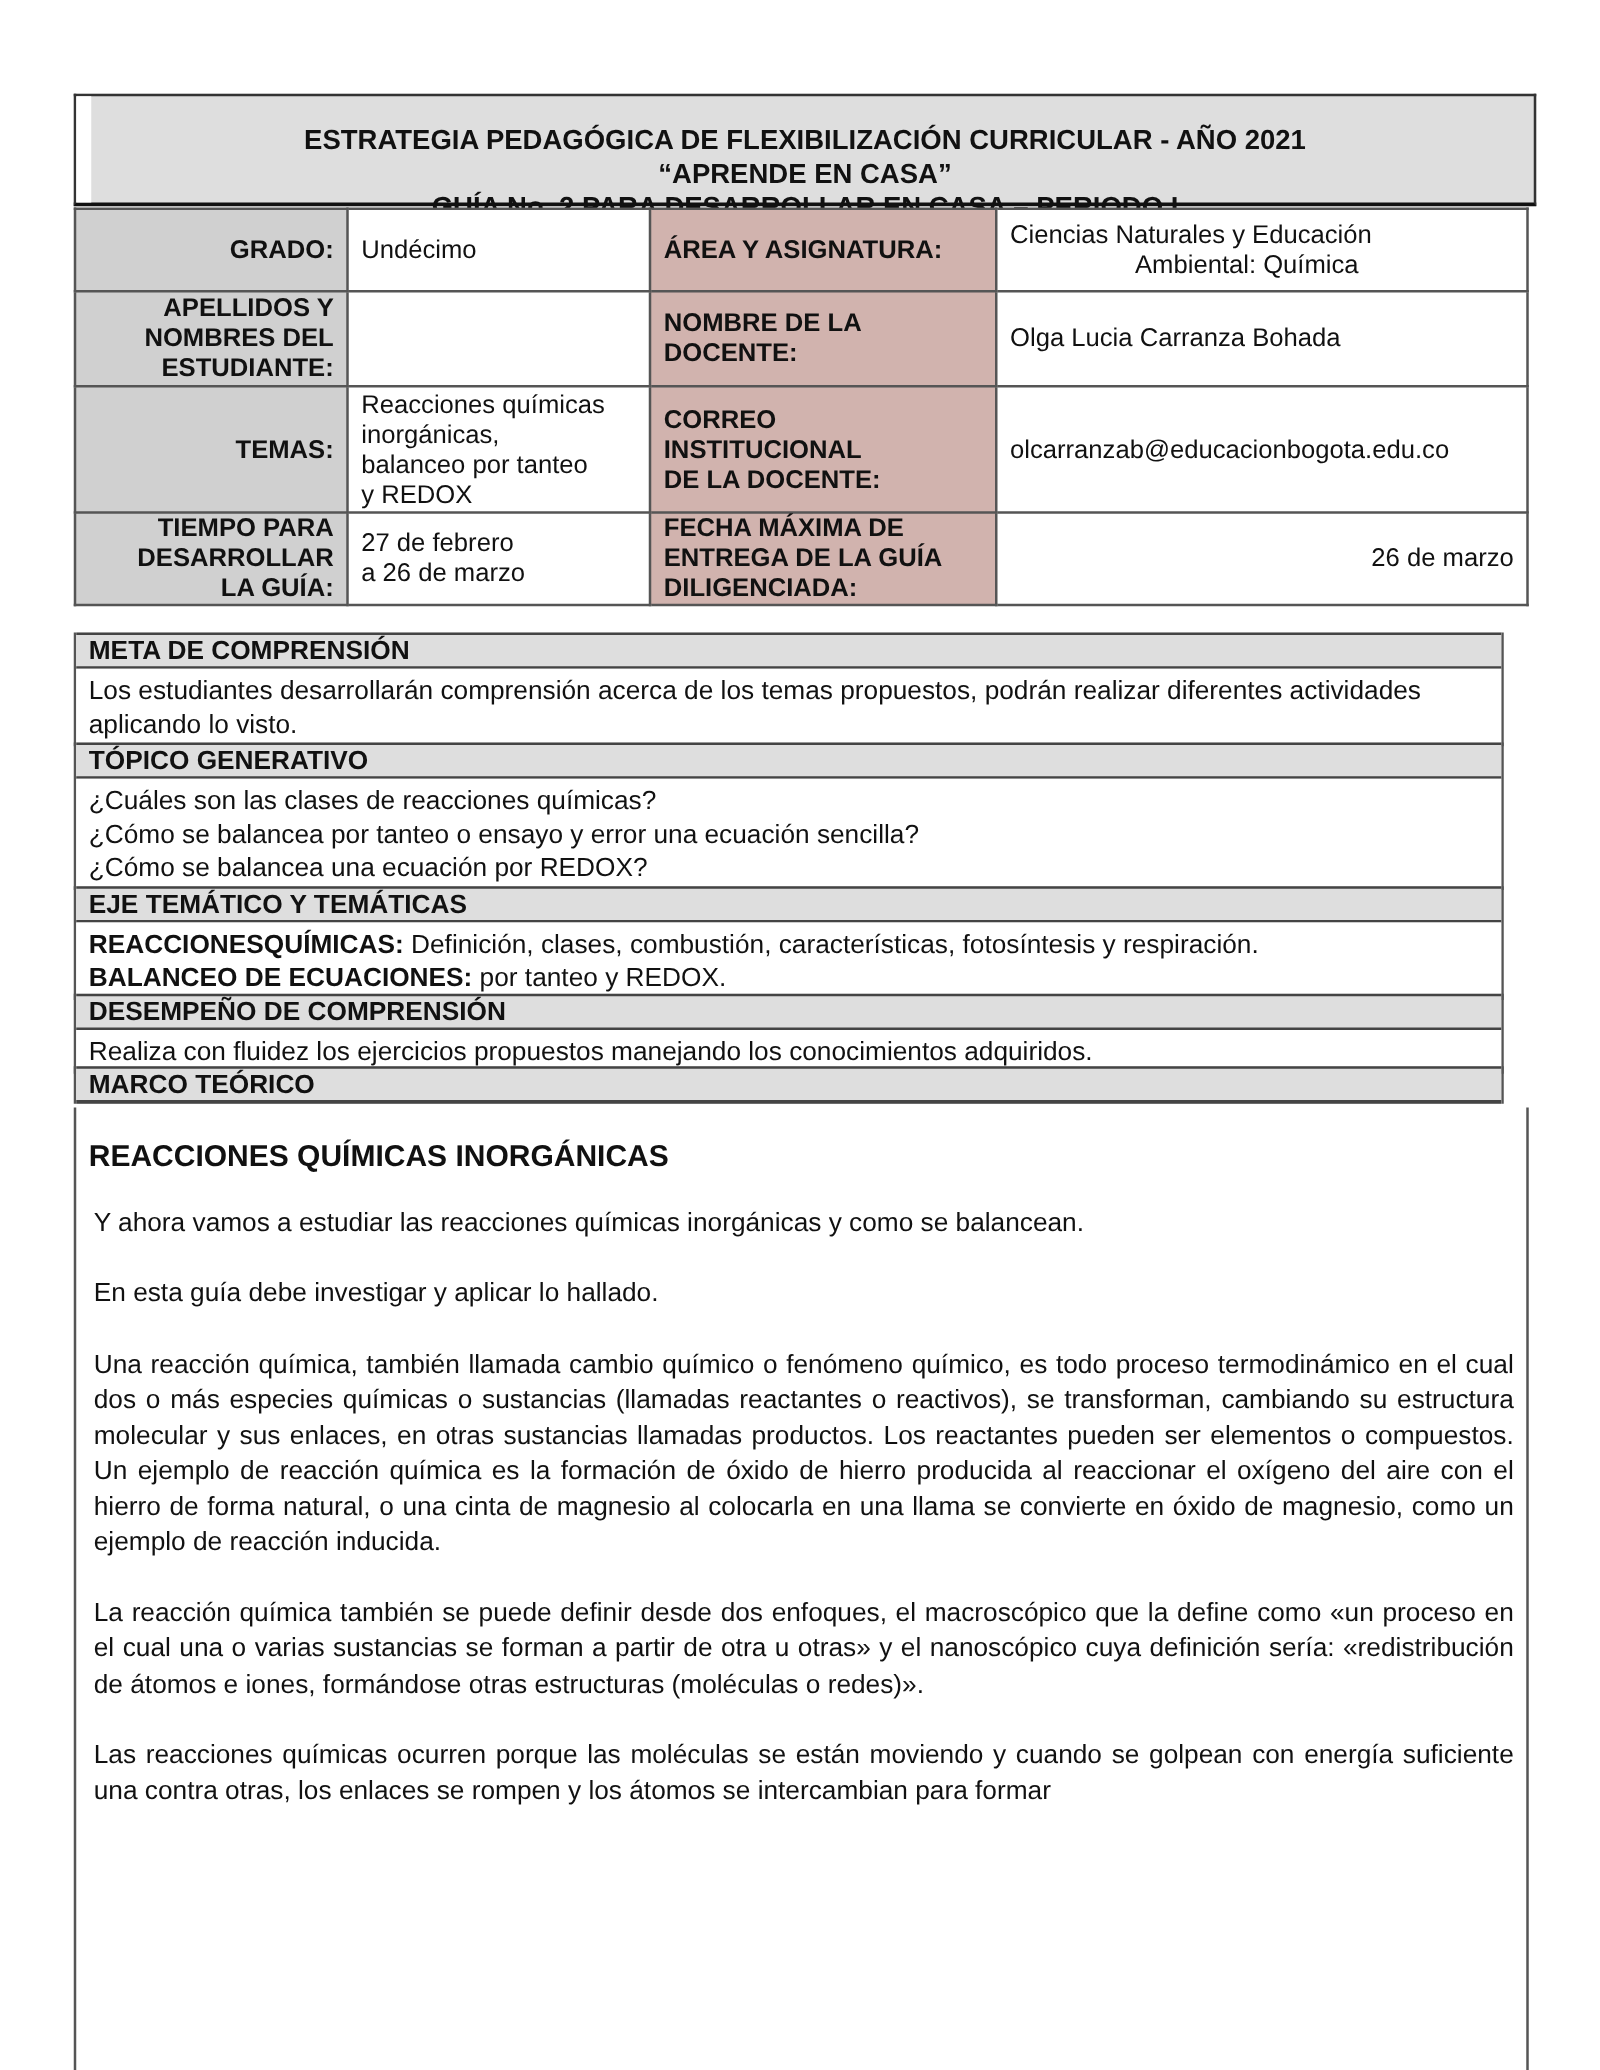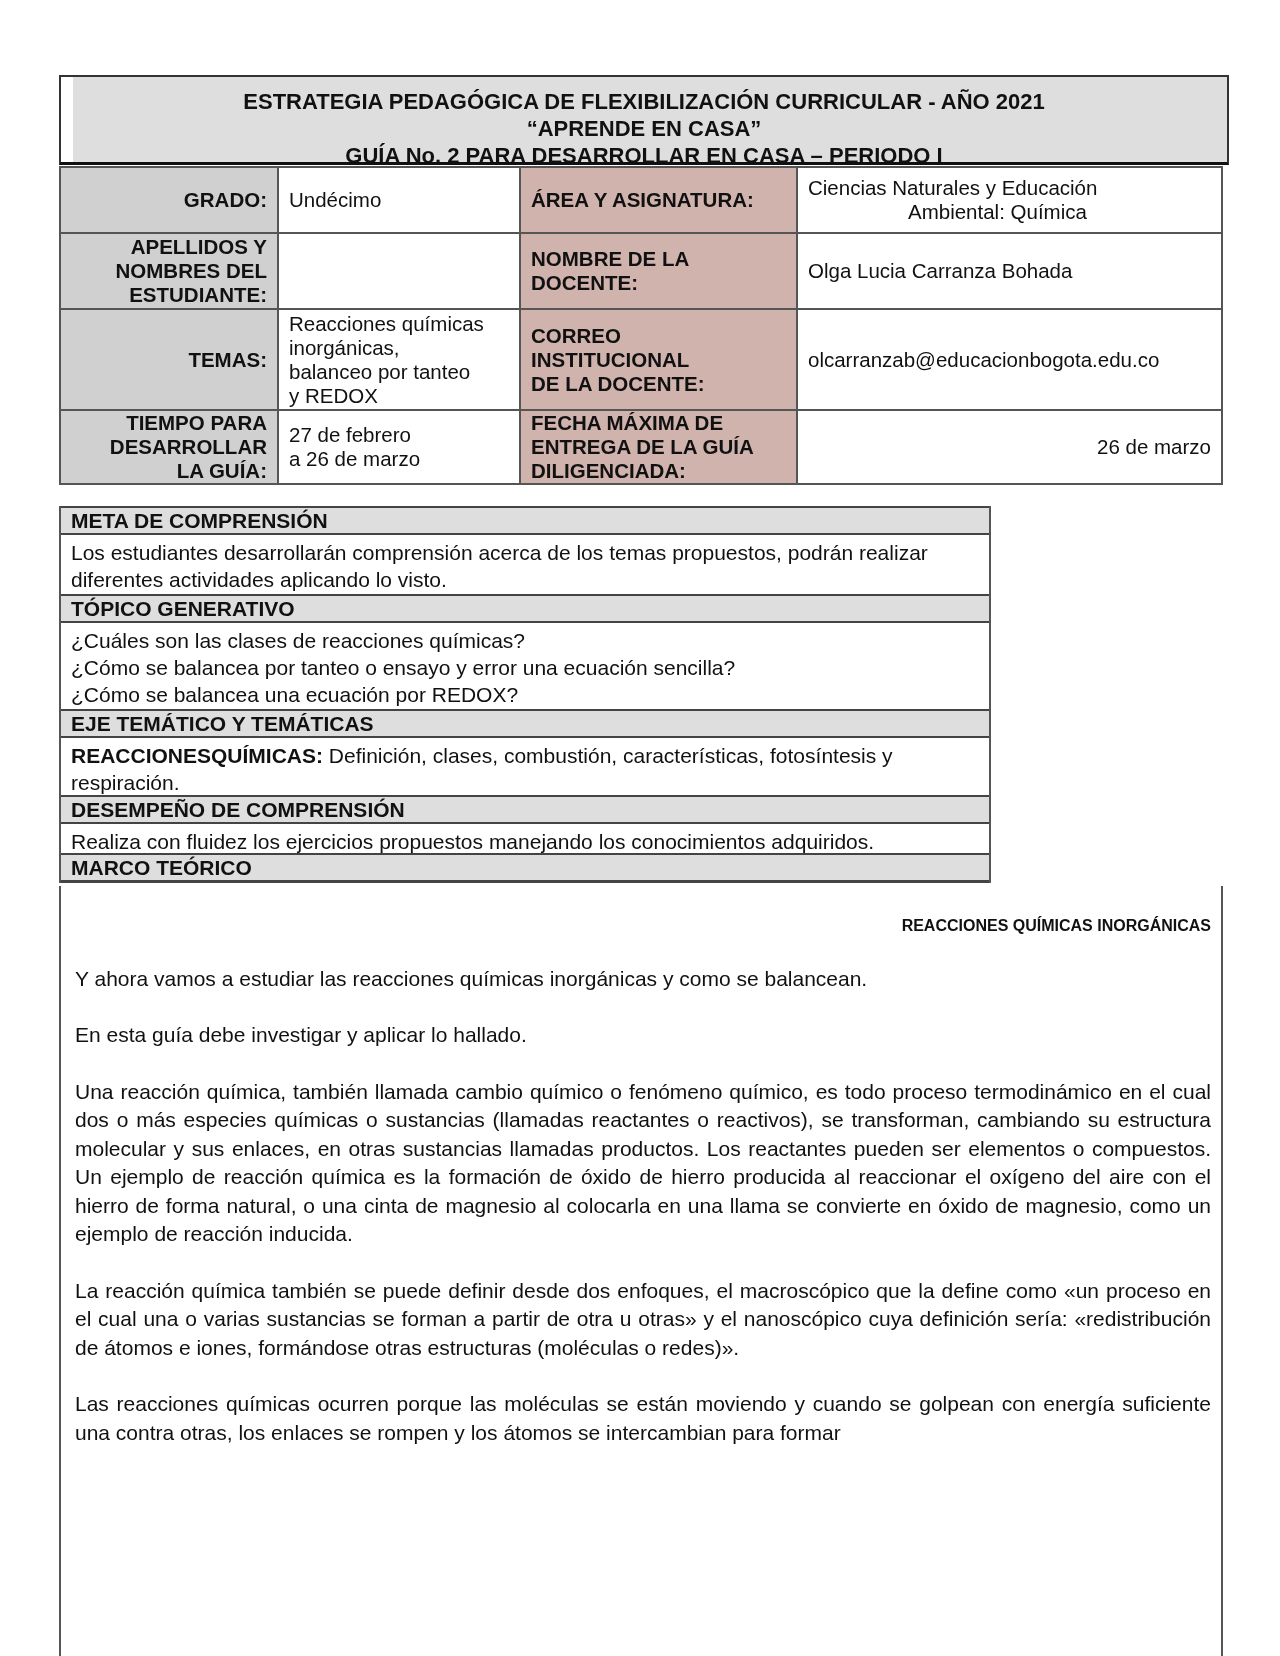--- a/index.html
+++ b/index.html
@@ -3,39 +3,39 @@
 <meta charset="utf-8">
 <style>
   html, body { margin: 0; padding: 0; background: #ffffff; }
   body { width: 1280px; height: 1656px; position: relative; overflow: hidden;
          font-family: "Liberation Sans", sans-serif; color: #111; }
   .title-box { position: absolute; left: 59px; top: 75px; width: 1170px; height: 90px;
                border: 2px solid #333; border-bottom: 3px solid #111;
                background: #dedede; box-sizing: border-box; }
   .title-box .whitestrip { position: absolute; left: 0; top: 0; width: 12px; height: 100%; background: #fff; }
   .title-line { text-align: center; font-weight: bold; font-size: 22px; line-height: 27px; position: relative; }
-  .title-wrap { padding-top: 11px; }
+  .title-wrap { padding-top: 21px; }
 
   table.info { position: absolute; left: 59px; top: 166px; width: 1164px;
                border-collapse: collapse; font-size: 20.5px; }
   table.info td { border: 2px solid #555; padding: 0 10px; vertical-align: middle; line-height: 24px; }
   td.lbl-gray { background: #d0d0d0; font-weight: bold; text-align: right; width: 196px; }
   td.val { background: #fff; width: 220px; }
   td.lbl-rose { background: #d1b3ae; font-weight: bold; width: 255px; }
   td.val2 { background: #fff; }
 
-  .section { position: absolute; left: 59px; width: 932px; box-sizing: border-box;
+  .section { position: absolute; left: 59px; width: 1144px; box-sizing: border-box;
              border-left: 2px solid #555; border-right: 2px solid #555; }
   .sec-head { background: #dedede; font-weight: bold; font-size: 21px; padding: 0 10px;
               border-top: 2px solid #444; border-bottom: 2px solid #444; line-height: 25px; }
   .sec-body { font-size: 21px; padding: 4px 10px; line-height: 27px; background: #fff; }
   .marco-body { position: absolute; left: 59px; top: 886px; width: 1164px; height: 800px;
                 border-left: 2px solid #555; border-right: 2px solid #555; box-sizing: border-box;
                 padding: 0 10px; font-size: 21px; line-height: 28.5px; }
-  .marco-title { text-align: right; font-weight: bold; font-size: 16px; margin-top: 26px; margin-bottom: 24px; }
+  .marco-title { text-align: left; font-weight: bold; font-size: 24px; margin-top: 26px; margin-bottom: 24px; }
   .para { text-align: justify; margin: 0 0 28px 4px; }
 </style>
 </head>
 <body>
 
 <div class="title-box">
   <div class="whitestrip"></div>
   <div class="title-wrap">
     <div class="title-line">ESTRATEGIA PEDAGÓGICA DE FLEXIBILIZACIÓN CURRICULAR - AÑO 2021</div>
     <div class="title-line">“APRENDE EN CASA”</div>

